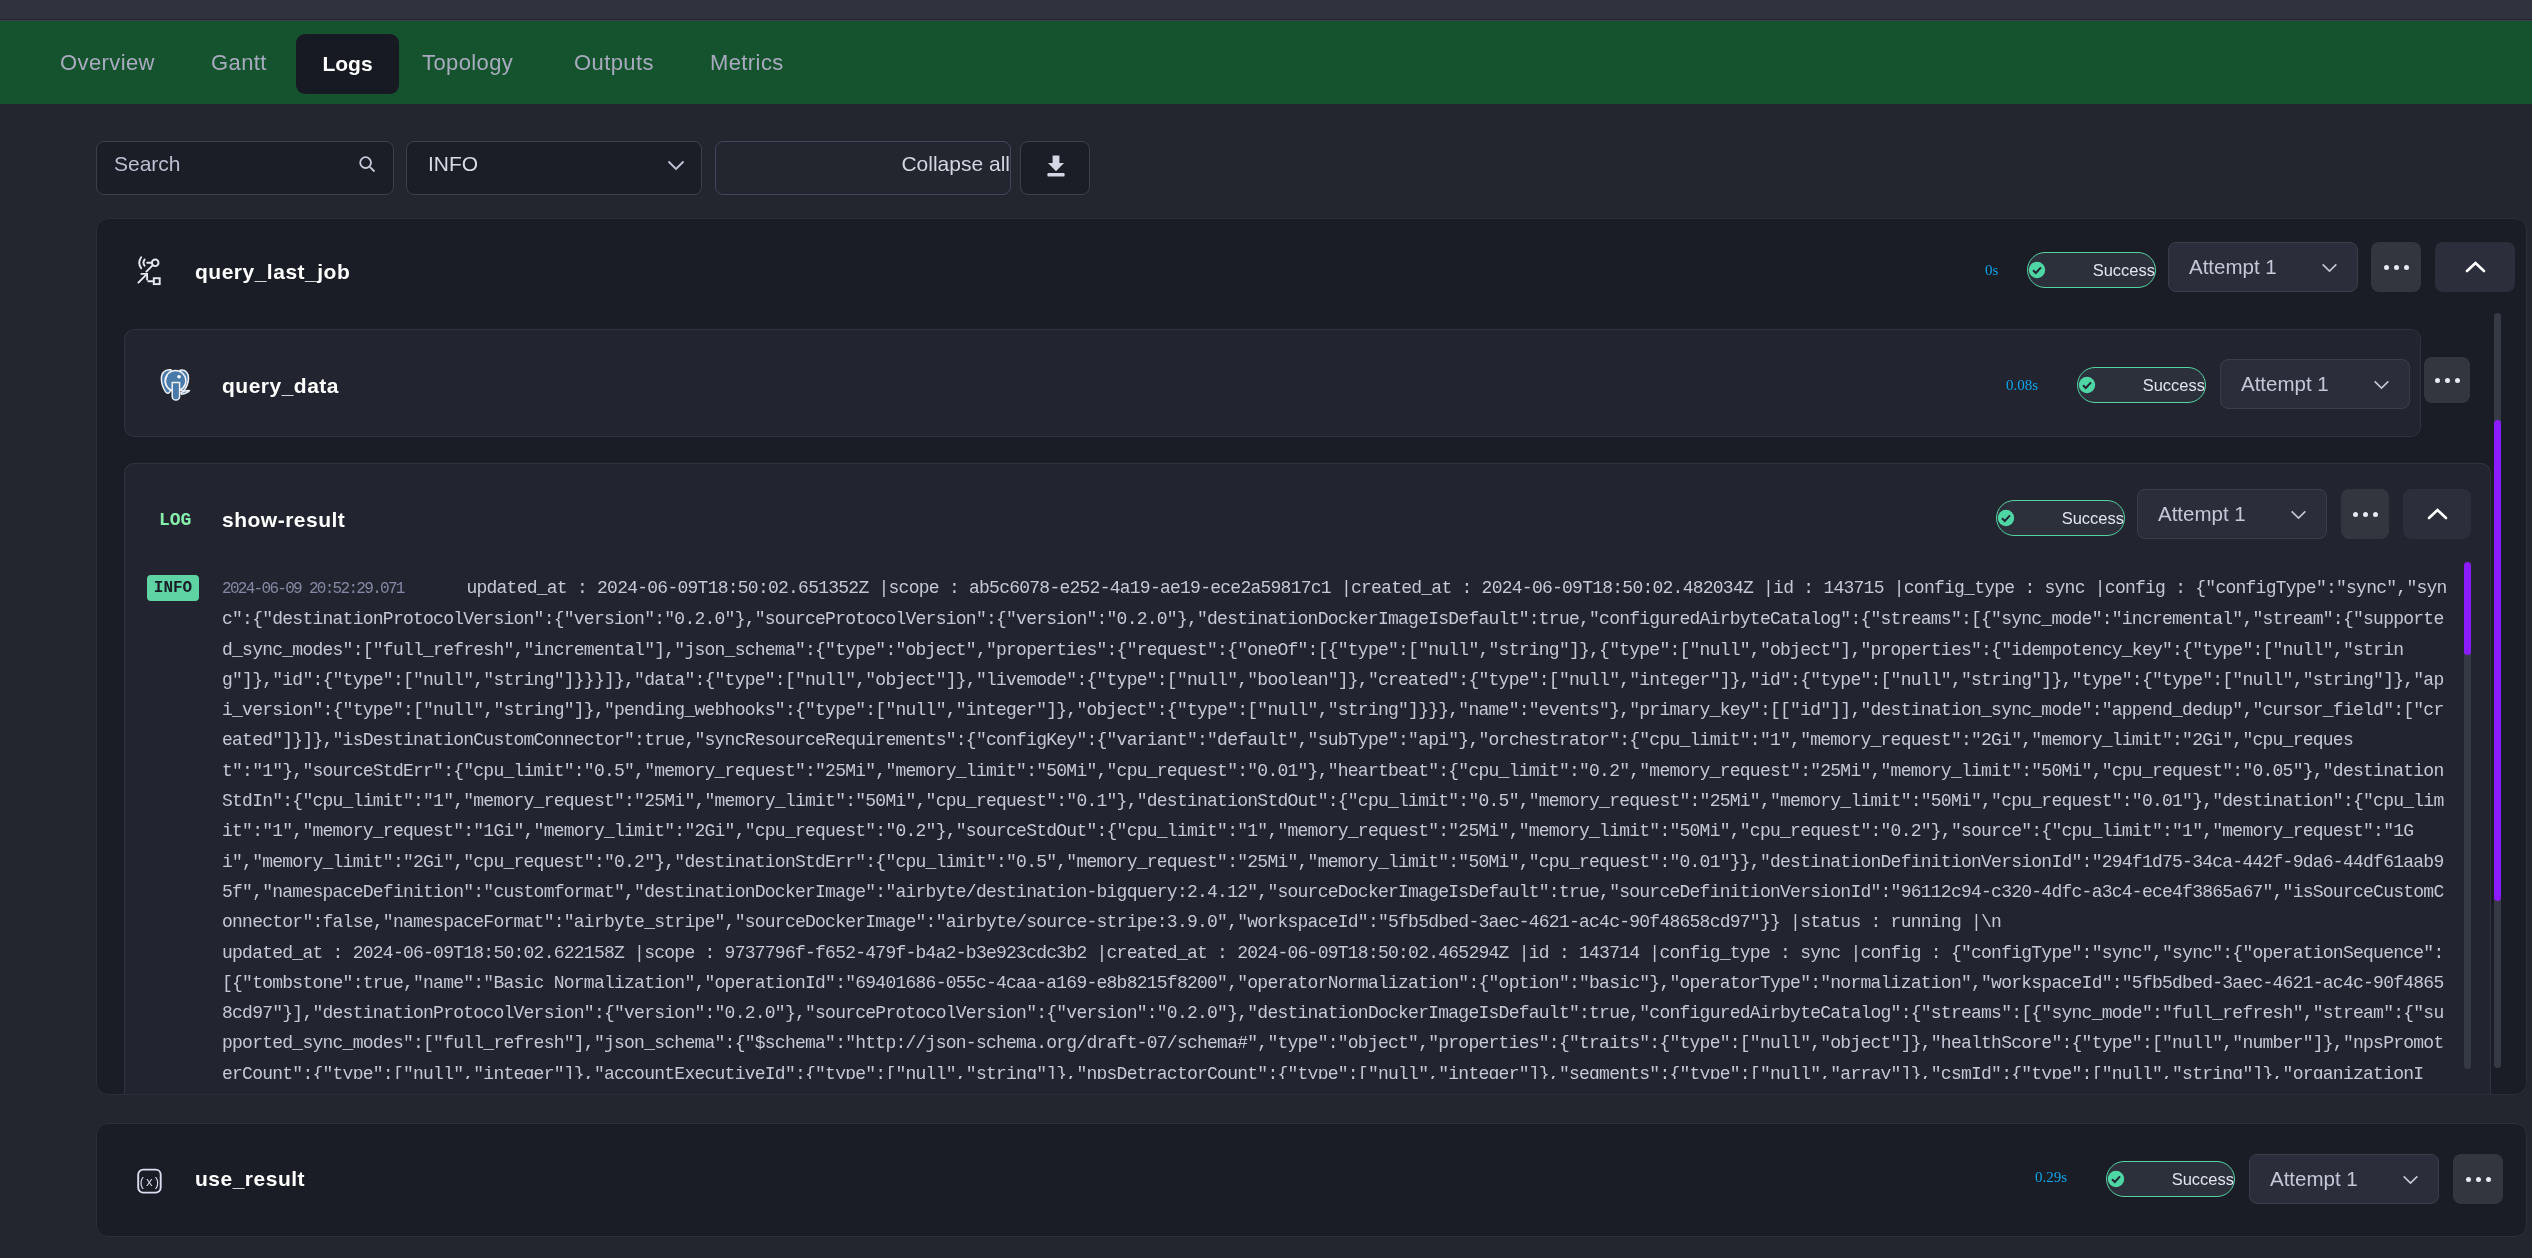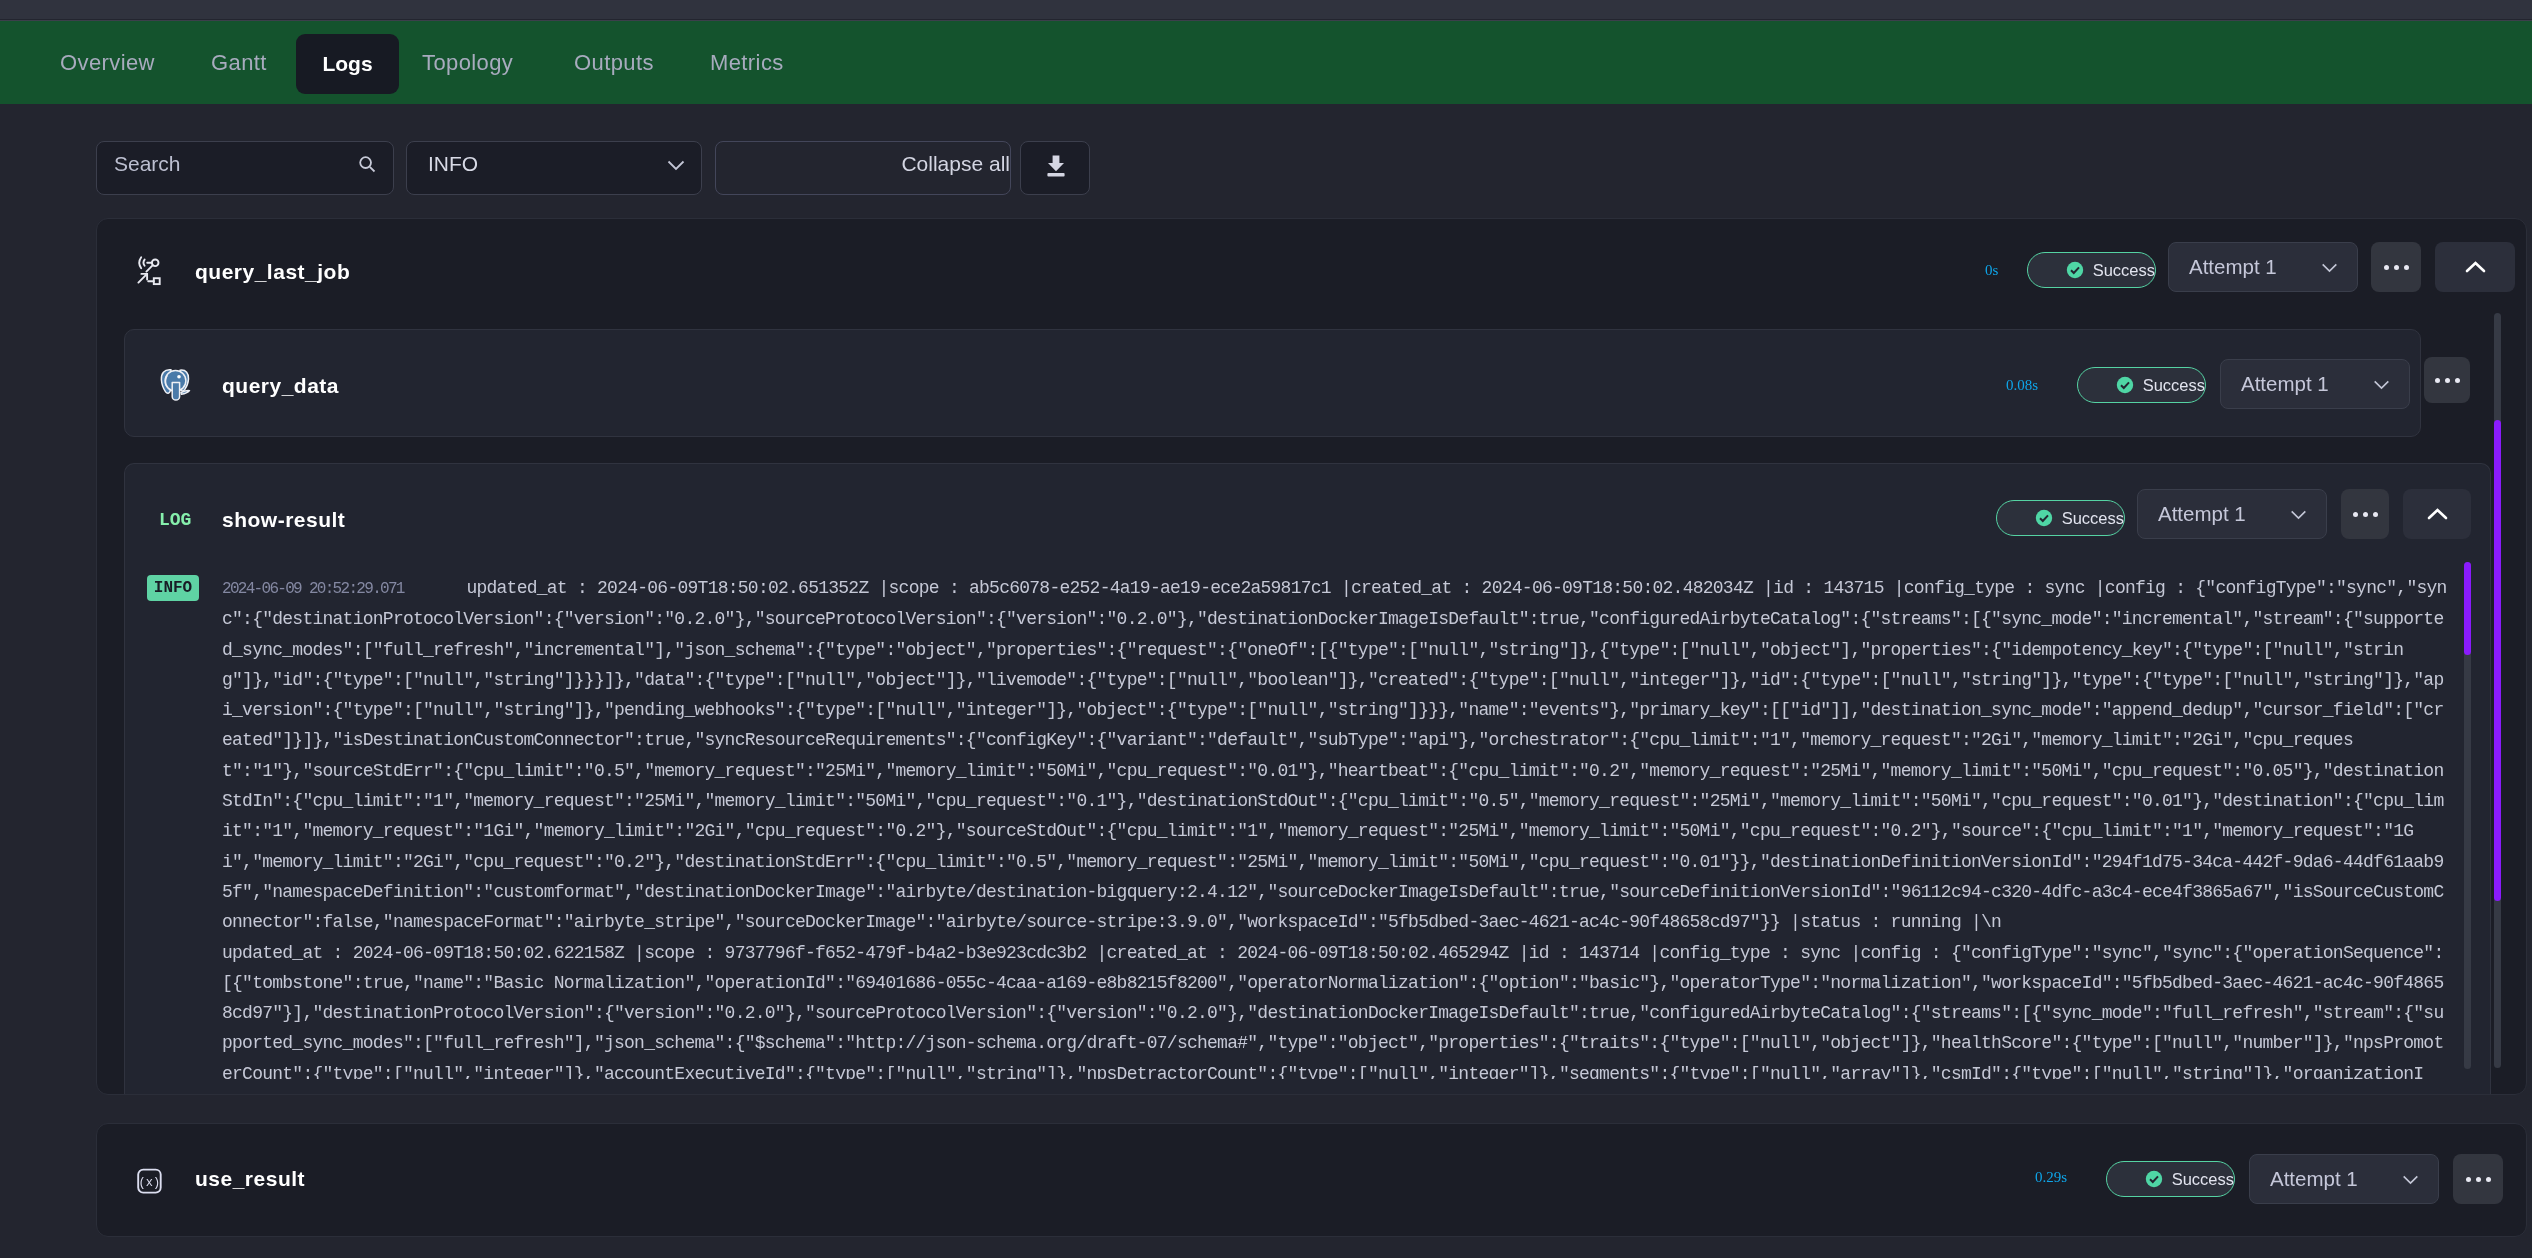--- a/index.html
+++ b/index.html
@@ -10,21 +10,21 @@
 #tab-logs{position:absolute;left:296px;top:13px;width:103px;height:60px;border-radius:9px;background:#171a23;color:#fff;font-weight:bold;text-align:center;line-height:60px;font-size:21px}
 
 .field{position:absolute;top:141px;height:54px;border:1px solid #3c3f4d;border-radius:8px;background:#1b1d27}
 .ftext{font-size:21px;color:#bcbfd0;line-height:44px}
 
 .card{position:absolute;left:96px;width:2431px;background:#1b1d26;border:1px solid #2b2e39;border-radius:12px;overflow:hidden}
 .panel{position:absolute;background:#222530;border:1px solid #30333f;border-radius:10px}
 .title{font-weight:bold;font-size:21px;color:#fff;letter-spacing:0.5px}
 .mono{font-family:"Liberation Mono",monospace}
 .dur{font-family:Liberation Serif, serif;font-size:15px;color:#0ea5e9}
-.pill{position:absolute;width:129px;height:36px;border:1.5px solid #55d3a3;border-radius:18px;background:#2c303b;display:flex;align-items:center;justify-content:flex-end;gap:9px}
+.pill{position:absolute;width:129px;height:36px;border:1.5px solid #55d3a3;border-radius:18px;background:#2c303b;display:flex;align-items:center;justify-content:space-between;gap:9px}
 .pill span{font-size:16.5px;color:#e2e4ef}
 .attempt{position:absolute;width:190px;height:50px;background:#2b2e3a;border:1px solid #3a3e4b;border-radius:8px}
 .attempt .at{position:absolute;left:20px;top:0;line-height:48px;font-size:20.5px;color:#c5c7d9}
 .attempt svg{position:absolute;right:19px;top:20px}
 .sqbtn{position:absolute;height:50px;border-radius:8px;background:#33363f;display:flex;align-items:center;justify-content:center}
 .chevbtn{position:absolute;height:50px;border-radius:8px;background:#2c2f3b;display:flex;align-items:center;justify-content:center}
 .dots{display:flex;gap:5px}
 .dots i{width:5px;height:5px;border-radius:50%;background:#e8e9f2}
 
 .ll{white-space:pre;font-family:"Liberation Mono",monospace;font-size:18px;letter-spacing:-0.75px;line-height:30.3px;color:#c5c8d6}

